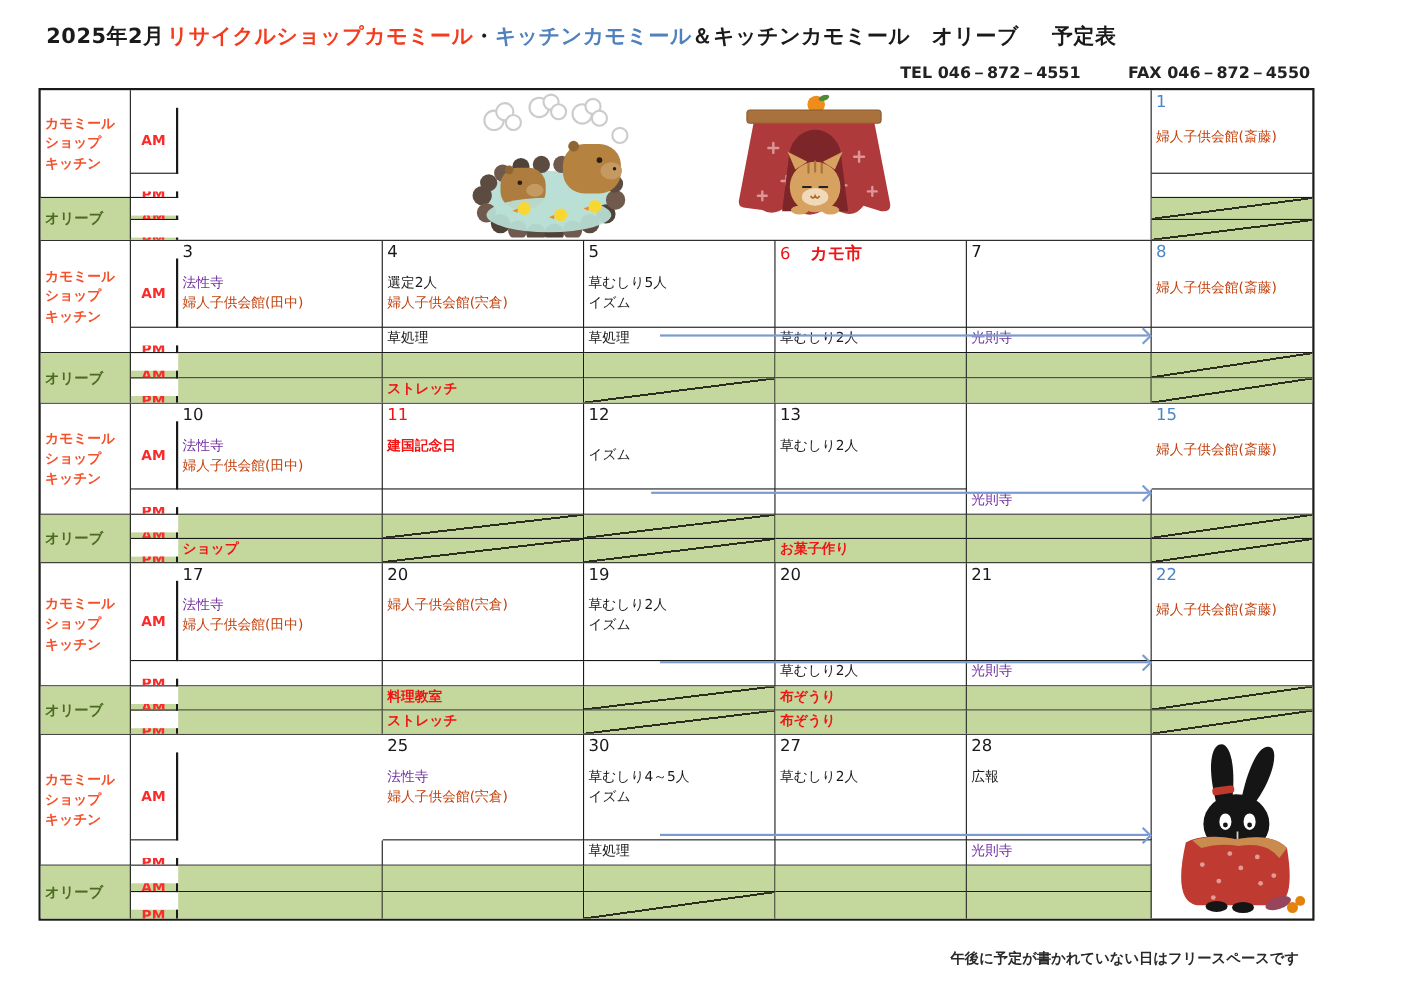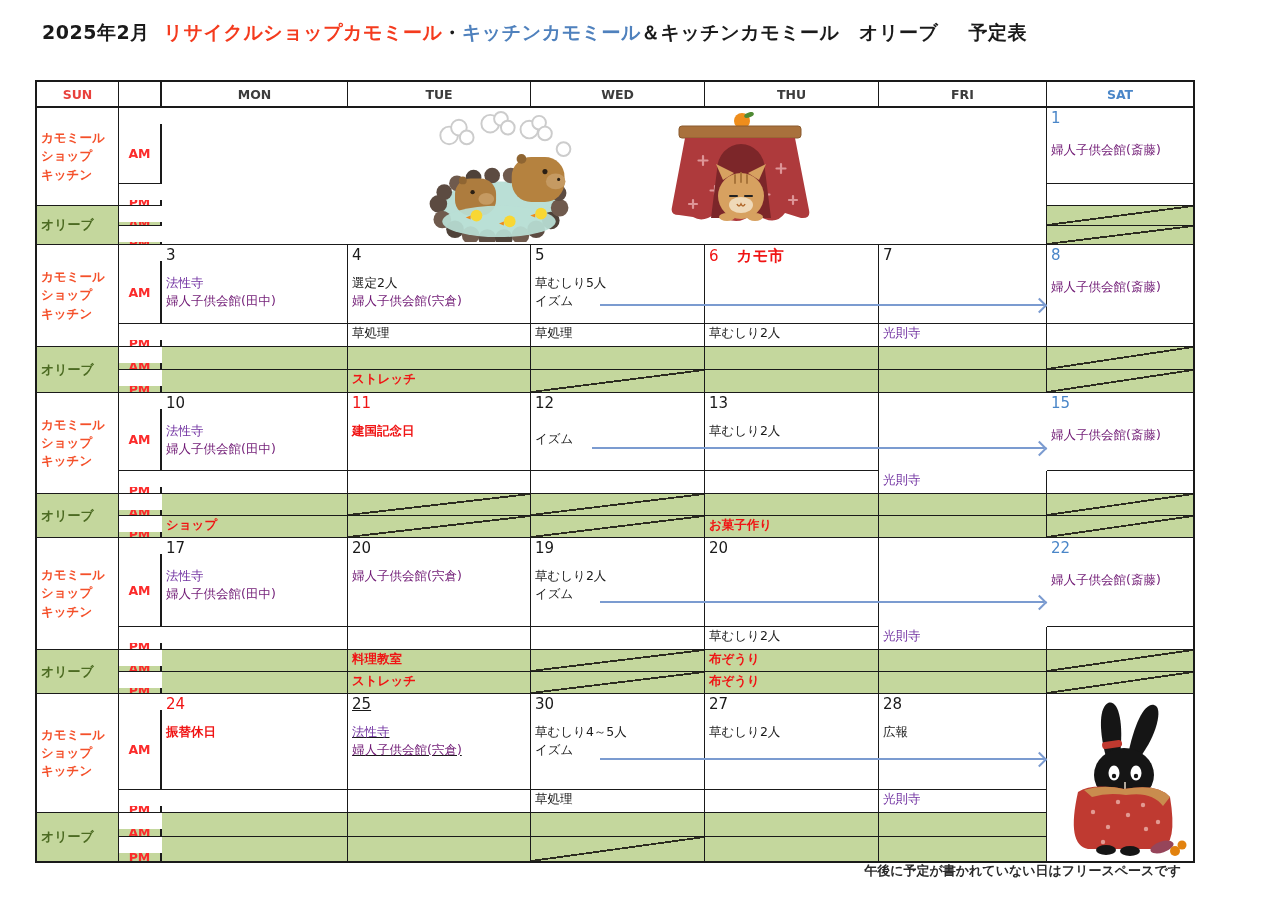--- a/index.html
+++ b/index.html
@@ -1,20 +1,20 @@
 <!DOCTYPE html>
 <html><head>
 <meta charset="utf-8">
 <style>
   html,body{margin:0;padding:0;background:#fff;}
   .page{position:relative;width:1280px;height:904px;background:#fff;overflow:hidden;
         font-family:"DejaVu Sans","Liberation Sans",sans-serif;color:#1a1a1a;}
   
   .titlebar{position:absolute;left:42px;top:20px;font-size:19px;font-weight:bold;letter-spacing:.5px;white-space:nowrap;}
-  .t-month{color:#1a1a1a;margin-right:14px;}
+  .t-month{color:#1a1a1a;margin-right:2px;}
   .t-recycle{color:#f43b1e;}
   .t-dot{color:#1a1a1a;}
   .t-kitchen{color:#4f81bd;}
   .t-suffix{color:#1a1a1a;}
   .t-schedule{color:#1a1a1a;margin-left:30px;}
   .contact{position:absolute;left:35px;top:57px;width:1156px;text-align:right;font-size:14.5px;font-weight:bold;color:#222;}
   .contact .fax{margin-left:38px;}
   
   .cal{position:absolute;left:35px;top:80px;width:1156px;border:2px solid #1a1a1a;background:#fff;box-sizing:content-box;}
   .grid{display:grid;grid-template-columns:82px 43px 186px 183px 174px 174px 168px 1fr;}
@@ -34,21 +34,21 @@
   .diag{background-image:linear-gradient(to bottom right,transparent calc(50% - 0.9px),#2c2c20 calc(50% - 0.9px),#2c2c20 calc(50% + 0.9px),transparent calc(50% + 0.9px));}
   .lbl-cham{color:#f4502a;font-weight:bold;font-size:12.5px;line-height:1.45;display:flex;flex-direction:column;justify-content:center;}
   .lbl-olive{color:#4c6b22;font-weight:bold;font-size:13px;display:flex;align-items:center;}
   .ampm{color:#fb2b2b;font-weight:bold;font-size:12.5px;display:flex;align-items:center;justify-content:center;margin-top:16px;}
   .dateline{display:flex;align-items:baseline;}
   .date{font-size:15px;line-height:1.25;color:#1a1a1a;}
   .date.red{color:#f01414;}
   .date.blue{color:#4a86c8;}
   .note-red{color:#f01414;font-weight:bold;font-size:15.5px;margin-left:18px;}
   .ev{font-size:12.5px;line-height:1.3;color:#1a1a1a;margin-top:2px;}
-  .c-blue{color:#701a75;}
+  .c-blue{color:#c2410c;}
   .c-purple{color:#7030a0;}
   .c-red{color:#f01414;font-weight:bold;}
   .gap10{margin-top:10px;}
   .gap14{margin-top:14px;}
   .gap18{margin-top:18px;}
   .pmtext{font-size:12.5px;line-height:1.2;}
   
   .arrow{position:absolute;border-top:2px solid #7b9bd0;}
   .arrow::after{content:'';position:absolute;right:-1px;top:-6px;width:9px;height:9px;
     border-top:2px solid #7b9bd0;border-right:2px solid #7b9bd0;transform:rotate(45deg);}
@@ -57,33 +57,27 @@
 </style>
 </head>
 <body>
 
 <div class="page">
 
   <div class="titlebar">
     <span class="t-month">2025年2月</span><span class="t-recycle">リサイクルショップカモミール</span><span class="t-dot">・</span><span class="t-kitchen">キッチンカモミール</span><span class="t-suffix">＆キッチンカモミール　オリーブ</span><span class="t-schedule">予定表</span>
   </div>
 
+  <div class="contact">
+    <span class="tel">TEL 046－872－4551</span>
+    <span class="fax">FAX 046－872－4550</span>
+  </div>
 
   <div class="cal">
 
-    <div class="grid hdrrow">
-      <div class="hdr sun">SUN</div>
-      <div class="hdr thickR"></div>
-      <div class="hdr">MON</div>
-      <div class="hdr">TUE</div>
-      <div class="hdr">WED</div>
-      <div class="hdr">THU</div>
-      <div class="hdr">FRI</div>
-      <div class="hdr sat lastC">SAT</div>
-    </div>
 
     <div class="grid week" style="grid-template-rows:76px 22px 20px 18px;">
       <div class="cell lbl-cham" style="grid-area:1/1/3/2;">
         <div>カモミール</div>
         <div>ショップ</div>
         <div>キッチン</div>
       </div>
       <div class="cell lbl-olive green nb" style="grid-area:3/1/5/2;">
           <span>オリーブ</span>
         </div>
@@ -384,20 +378,23 @@
       <div class="cell" style="grid-area:2/6/3/7;">
           <div class="pmtext">草むしり2人</div>
         </div>
       <div class="cell green" style="grid-area:3/6/4/7;">
           <div class="pmtext c-red">布ぞうり</div>
         </div>
       <div class="cell green nb" style="grid-area:4/6/5/7;">
           <div class="pmtext c-red">布ぞうり</div>
         </div>
 
+      <div class="cell" style="grid-area:1/7/2/8;">
+        <div class="date">21</div>
+      </div>
       <div class="cell" style="grid-area:2/7/3/8;">
           <div class="pmtext c-purple">光則寺</div>
         </div>
       <div class="cell green" style="grid-area:3/7/4/8;"></div>
       <div class="cell green nb" style="grid-area:4/7/5/8;"></div>
 
       <div class="cell lastC" style="grid-area:1/8/2/9;">
         <div class="date blue">22</div>
         <div class="ev c-blue gap14">婦人子供会館(斎藤)</div>
       </div>
@@ -413,29 +410,25 @@
         <div>キッチン</div>
       </div>
       <div class="cell lbl-olive green nb" style="grid-area:3/1/5/2;">
           <span>オリーブ</span>
         </div>
       <div class="cell ampm thickR" style="grid-area:1/2/2/3;">AM</div>
       <div class="cell ampm thickR" style="grid-area:2/2/3/3;">PM</div>
       <div class="cell ampm thickR green" style="grid-area:3/2/4/3;">AM</div>
       <div class="cell ampm thickR green nb" style="grid-area:4/2/5/3;">PM</div>
 
-      <div class="cell" style="grid-area:1/3/2/4;">
-        <div class="date red">24</div>
-        <div class="ev c-red gap10">振替休日</div>
-      </div>
       <div class="cell" style="grid-area:2/3/3/4;"></div>
       <div class="cell green" style="grid-area:3/3/4/4;"></div>
       <div class="cell green nb" style="grid-area:4/3/5/4;"></div>
 
-      <div class="cell" style="grid-area:1/4/2/5;text-decoration:underline;">
+      <div class="cell" style="grid-area:1/4/2/5;">
         <div class="date">25</div>
         <div class="ev c-purple gap10">法性寺</div>
         <div class="ev c-blue">婦人子供会館(宍倉)</div>
       </div>
       <div class="cell" style="grid-area:2/4/3/5;"></div>
       <div class="cell green" style="grid-area:3/4/4/5;"></div>
       <div class="cell green nb" style="grid-area:4/4/5/5;"></div>
 
       <div class="cell" style="grid-area:1/5/2/6;">
         <div class="date">30</div>

